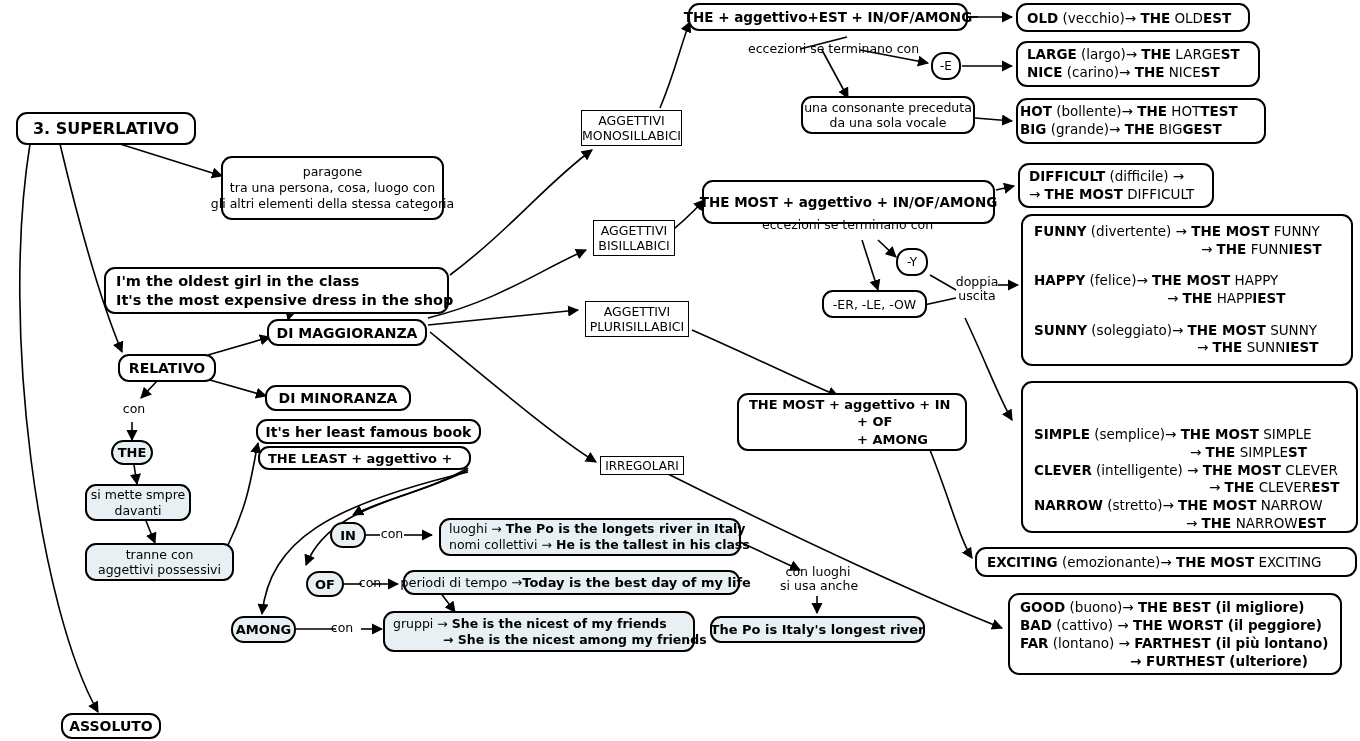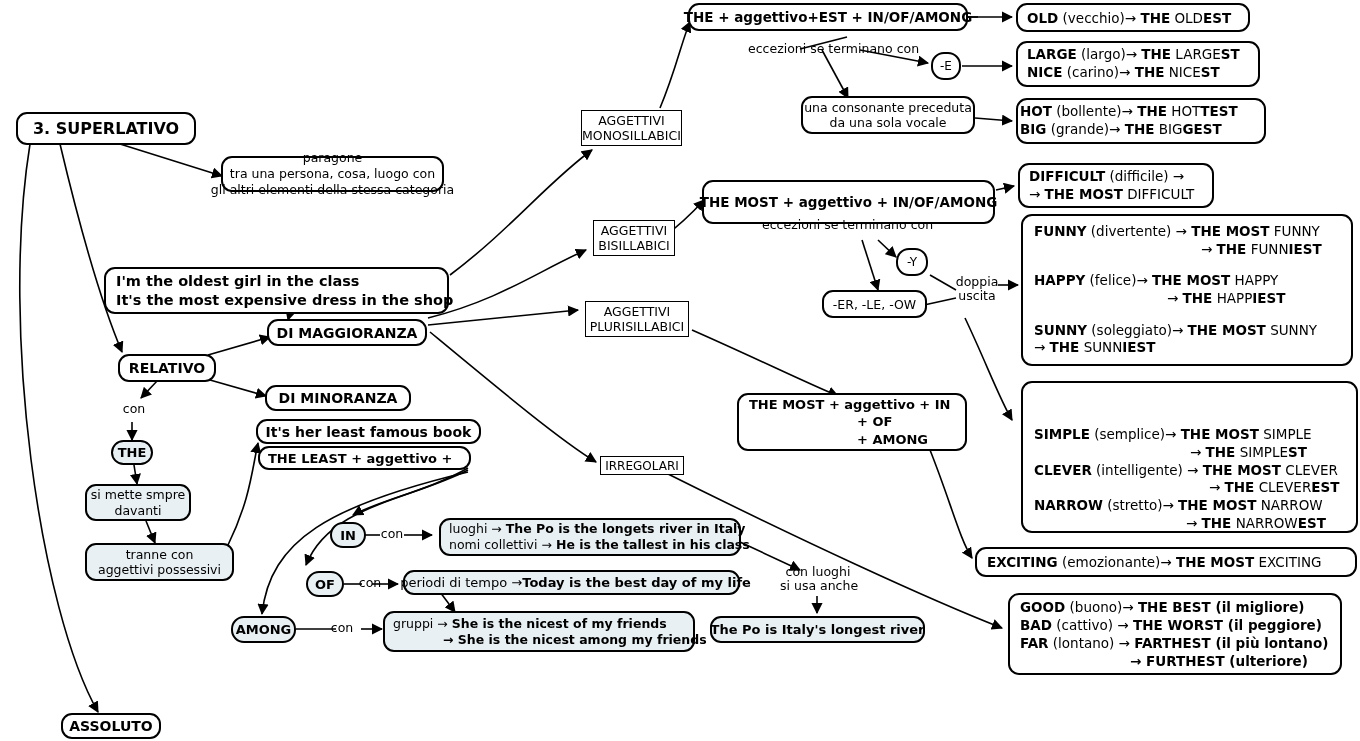--- a/index.html
+++ b/index.html
@@ -151,21 +151,21 @@
       <path d="M 866 205 L 858 222"></path>
       <path d="M 930 275 L 956 290"></path>
       <path d="M 924 305 L 956 298"></path>
     </g>
   </svg>
 
   <div class="node round c" style="left:16px;top:112px;width:180px;height:33px;font-size:16px;">
     <span class="line b">3. SUPERLATIVO</span>
   </div>
 
-  <div class="node round c" style="left:221px;top:156px;width:223px;height:36px;font-size:12.5px;line-height:1.28;">
+  <div class="node round c" style="left:221px;top:156px;width:223px;height:64px;font-size:12.5px;line-height:1.28;">
     <span class="line">paragone</span>
     <span class="line">tra una persona, cosa, luogo con</span>
     <span class="line">gli altri elementi della stessa categoria</span>
   </div>
 
   <div class="node round l" style="left:104px;top:267px;width:345px;height:47px;font-size:14.5px;padding-left:10px;line-height:1.3;">
     <span class="line b">I'm the oldest girl in the class</span>
     <span class="line b">It's the most expensive dress in the shop</span>
   </div>
 
@@ -308,21 +308,21 @@
     <div style="width:100%;">
       <span class="line"><b>FUNNY</b><span class="nb"> (divertente) → </span><b>THE MOST</b><span class="nb"> FUNNY</span></span>
       <span class="line" style="margin-left:167px;"><span class="nb">→ </span><b>THE</b><span class="nb"> FUNN</span><b>IEST</b></span>
     </div>
     <div style="width:100%;">
       <span class="line"><b>HAPPY</b><span class="nb"> (felice)→ </span><b>THE MOST</b><span class="nb"> HAPPY</span></span>
       <span class="line" style="margin-left:133px;"><span class="nb">→ </span><b>THE</b><span class="nb"> HAPP</span><b>IEST</b></span>
     </div>
     <div style="width:100%;">
       <span class="line"><b>SUNNY</b><span class="nb"> (soleggiato)→ </span><b>THE MOST</b><span class="nb"> SUNNY</span></span>
-      <span class="line" style=""><span class="nb">→ </span><b>THE</b><span class="nb"> SUNN</span><b>IEST</b></span>
+      <span class="line" style="margin-left:163px;"><span class="nb">→ </span><b>THE</b><span class="nb"> SUNN</span><b>IEST</b></span>
     </div>
   </div>
 
   <div class="node round l" style="left:1021px;top:381px;width:337px;height:152px;font-size:13.5px;padding-left:11px;line-height:1.32;justify-content:space-around;">
     <div style="width:100%;margin-top:43px;">
       <span class="line"><b>SIMPLE</b><span class="nb"> (semplice)→ </span><b>THE MOST</b><span class="nb"> SIMPLE</span></span>
       <span class="line" style="margin-left:156px;"><span class="nb">→ </span><b>THE</b><span class="nb"> SIMPLE</span><b>ST</b></span>
     </div>
     <div style="width:100%;">
       <span class="line"><b>CLEVER</b><span class="nb"> (intelligente) → </span><b>THE MOST</b><span class="nb"> CLEVER</span></span>

